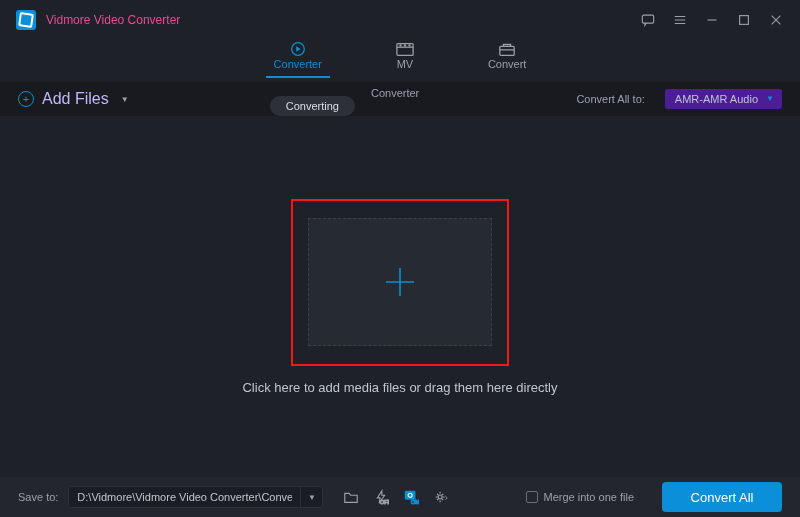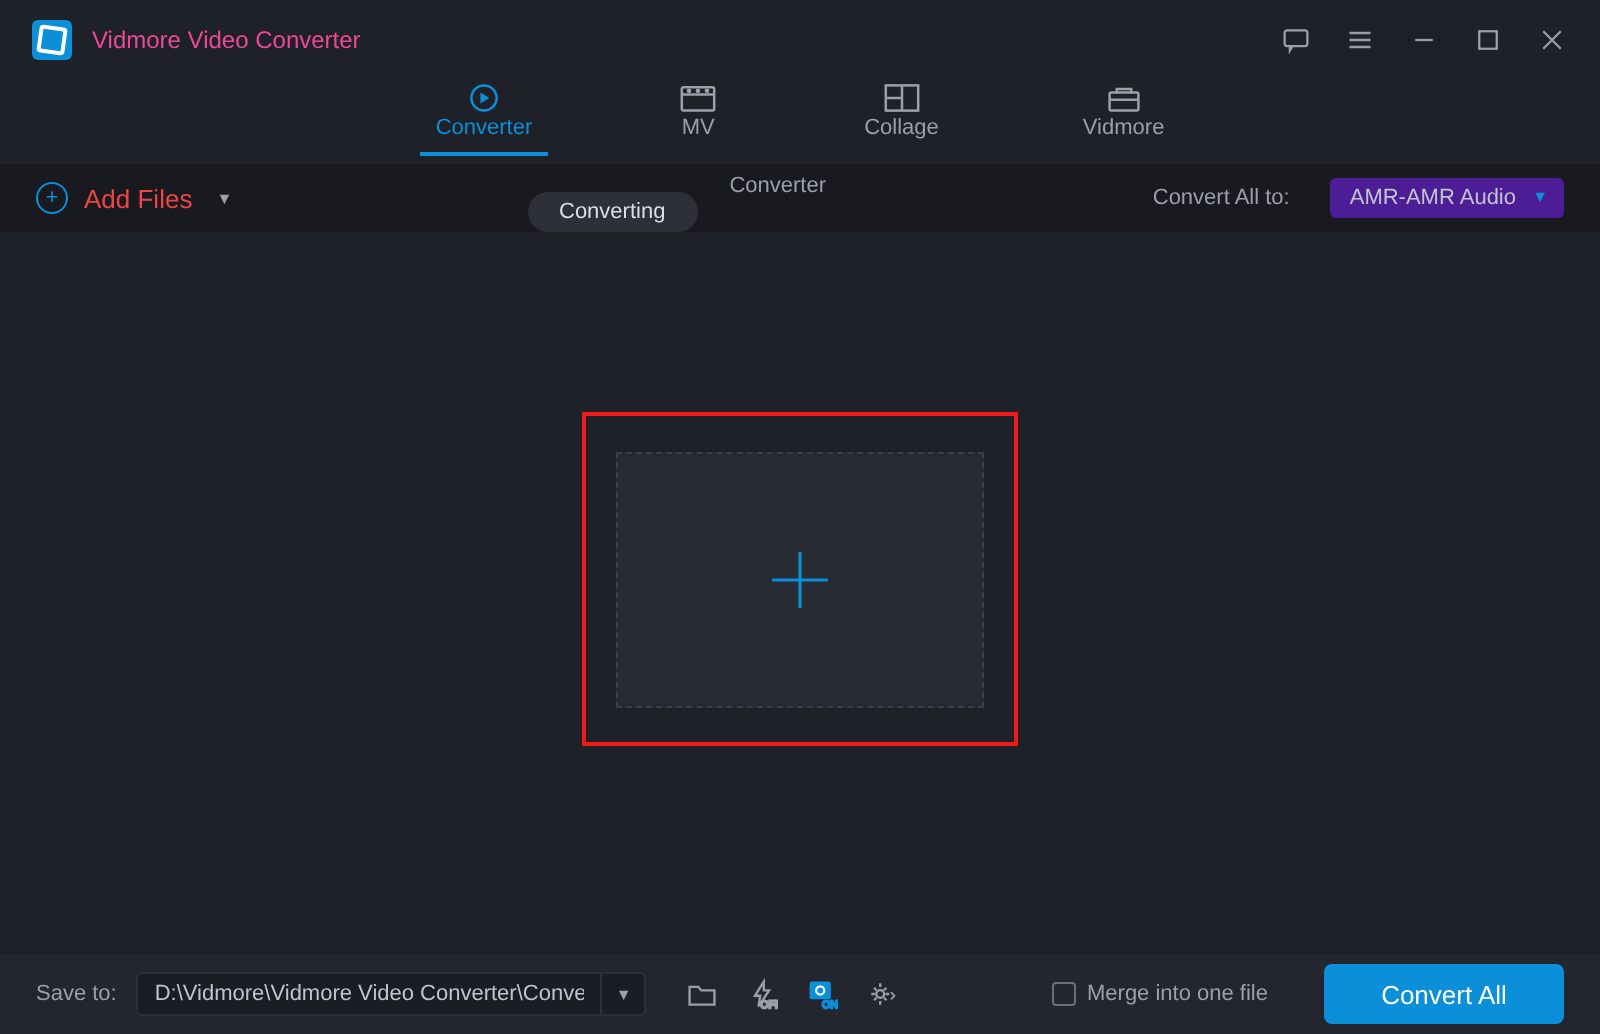--- a/index.html
+++ b/index.html
@@ -16,21 +16,21 @@
 .nav-item { display:flex; flex-direction:column; align-items:center; gap:0; color:#9aa0aa; cursor:pointer; padding:0 8px 6px; }
 .nav-item.active { color:#0a8fd8; border-bottom:2px solid #0a8fd8; }
 .nav-icon { width:22px; height:18px; display:flex; align-items:center; justify-content:center; }
 .nav-icon svg { width:22px; height:18px; stroke:#9aa0aa; fill:none; stroke-width:1.4; }
 .nav-item.active .nav-icon svg { stroke:#0a8fd8; }
 .nav-label { font-size:11px; }
 
 .subbar { height:34px; background:#181a20; display:flex; align-items:center; padding:0 18px; }
 .addfiles { display:flex; align-items:center; gap:8px; color:#0a8fd8; cursor:pointer; }
 .plus-circle { width:16px; height:16px; border:1.5px solid #0a8fd8; border-radius:50%; display:flex; align-items:center; justify-content:center; font-size:11px; line-height:1; }
-.addfiles-label { font-size:13px; color:#ef4444; }
+.addfiles-label { font-size:16px; color:#c4b5fd; }
 .addfiles-caret { font-size:8px; color:#9aa0aa; margin-left:4px; }
 
 .segmented { margin-left:auto; margin-right:auto; display:flex; background:transparent; border-radius:12px; position:relative; }
 .seg-btn { padding:4px 16px; border-radius:12px; font-size:11px; color:#9aa0aa; cursor:pointer; }
 .seg-btn.active { background:#2d3038; color:#dcdfe6;margin-top:13px; }
 
 .convall { display:flex; align-items:center; gap:20px; font-size:11px; color:#9aa0aa; }
 .convall-select { background:#4c1d95; color:#bfc5d0; padding:4px 24px 4px 10px; border-radius:3px; font-size:11px; position:relative; cursor:pointer; }
 .convall-select .caret { position:absolute; right:8px; top:5px; font-size:8px; color:#0a8fd8; }
 
@@ -111,34 +111,25 @@
           <circle cx="7" cy="6" r="0.6" fill="#9aa0aa"></circle>
           <circle cx="12" cy="6" r="0.6" fill="#9aa0aa"></circle>
           <circle cx="17" cy="6" r="0.6" fill="#9aa0aa"></circle>
         </svg>
       </div>
     <div class="nav-label">MV</div>
   </div>
   <div class="nav-item">
     <div class="nav-icon">
         <svg viewBox="0 0 24 20">
-          <rect x="3" y="3" width="18" height="14"></rect>
-          <path d="M12 3v14M3 10h9"></path>
-        </svg>
-      </div>
-    <div class="nav-label">Collage</div>
-  </div>
-  <div class="nav-item">
-    <div class="nav-icon">
-        <svg viewBox="0 0 24 20">
           <rect x="4" y="7" width="16" height="10" rx="1"></rect>
           <path d="M8 7V5h8v2M4 11h16"></path>
         </svg>
       </div>
-    <div class="nav-label">Vidmore</div>
+    <div class="nav-label">Convert</div>
   </div>
 </div>
 
 <div class="subbar">
   <div class="addfiles">
     <div class="plus-circle">+</div>
     <span class="addfiles-label">Add Files</span>
     <span class="addfiles-caret">▼</span>
   </div>
   <div class="segmented">
@@ -157,20 +148,21 @@
 <div class="main">
   <div class="dropframe">
     <div class="dropinner">
       <div class="plus">
         <svg viewBox="0 0 36 36">
             <path d="M18 4v28M4 18h28"></path>
           </svg>
       </div>
     </div>
   </div>
+  <div class="drop-hint">Click here to add media files or drag them here directly</div>
 </div>
 
 <div class="footer">
   <span class="saveto-label">Save to:</span>
   <div class="path">
     <input class="path-input" type="text" value="D:\Vidmore\Vidmore Video Converter\Converted" style="">
     <div class="path-caret">▼</div>
   </div>
   <div class="ficons">
     <div class="ficon">

